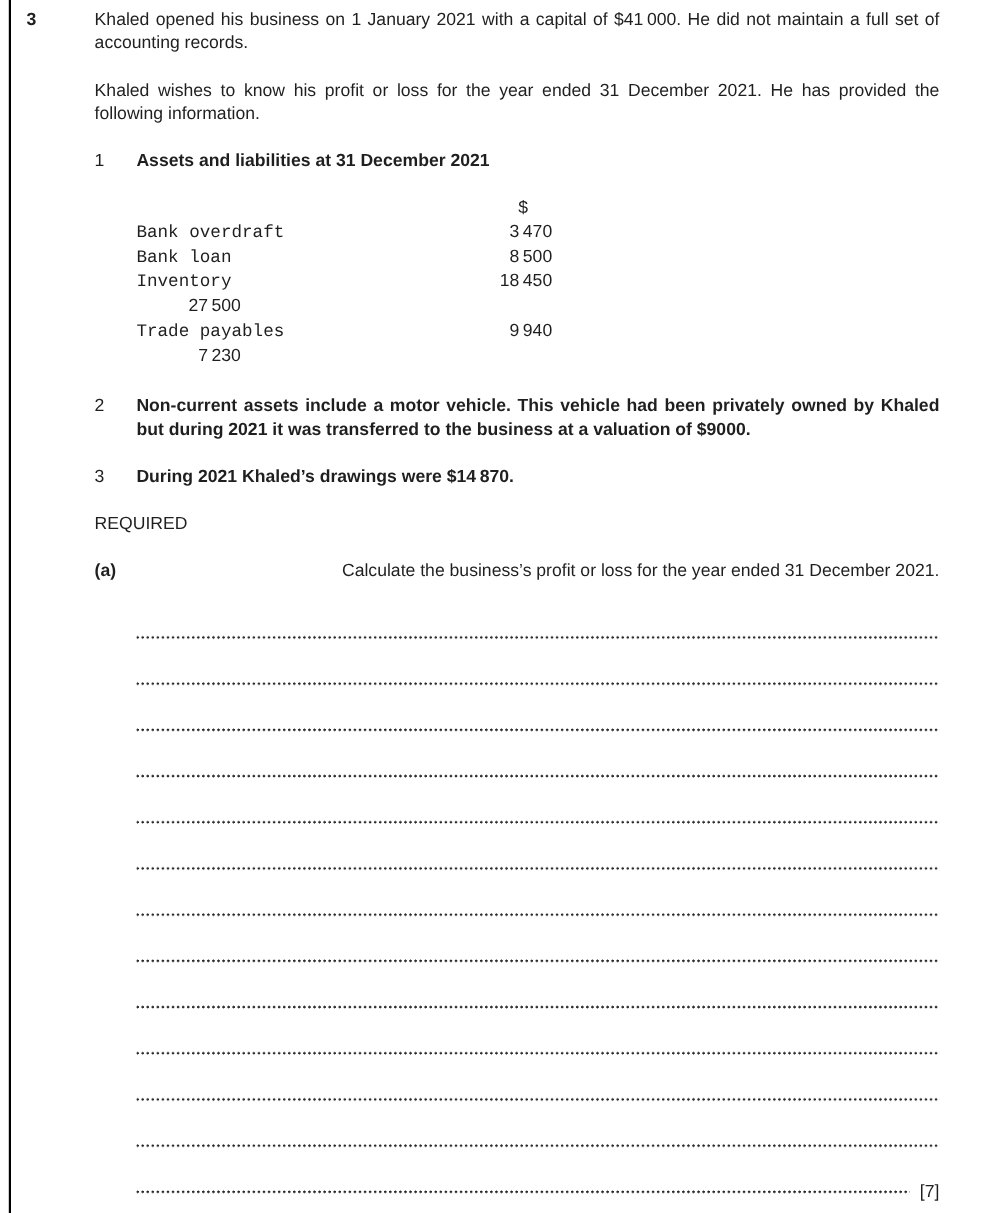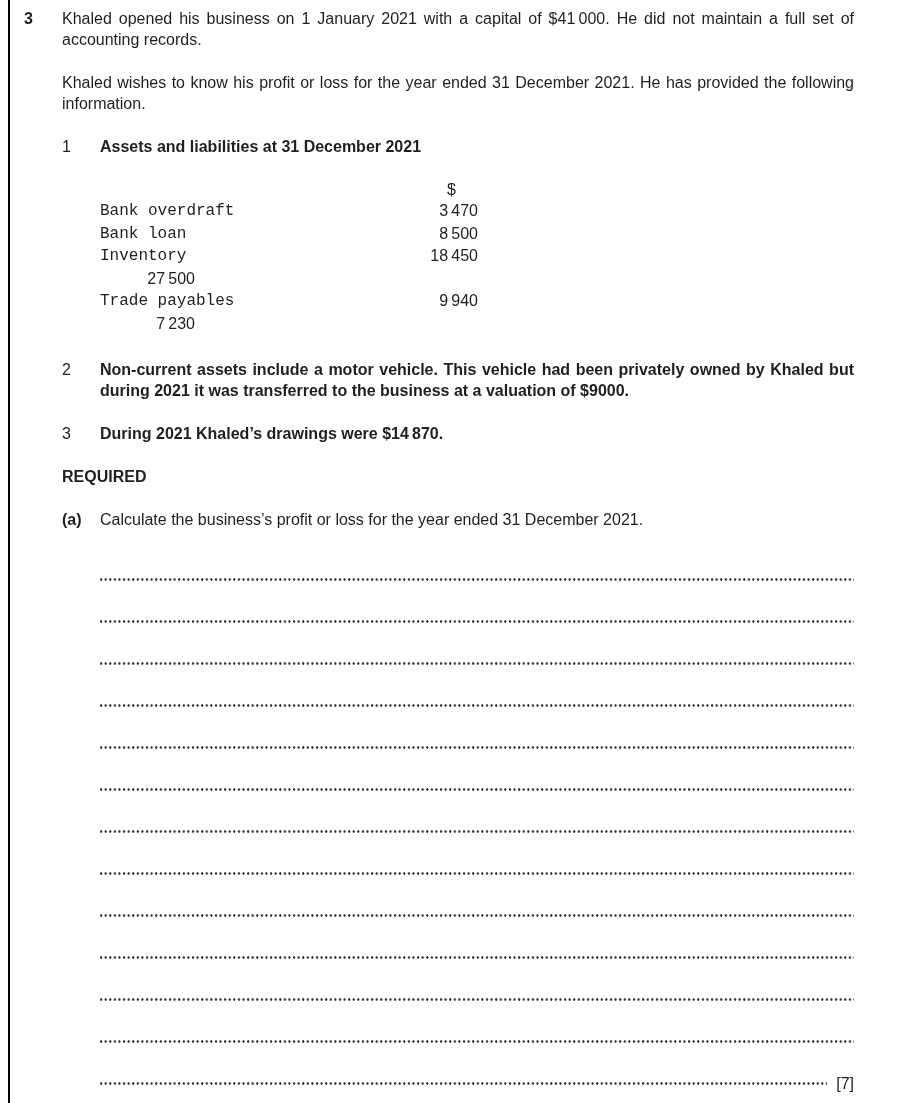--- a/index.html
+++ b/index.html
@@ -25,45 +25,45 @@
     left: 0; top: 0;
     width: 912px; height: 1103px;
     padding: 8px 58px 0 24px;
   }
   .q-row { display: flex; }
   .q-num {
     width: 38px;
     flex: 0 0 38px;
     font-weight: bold;
   }
-  .q-body { flex: 1; }
+  .q-body { flex: 1; margin-left: 24px; }
   .para { text-align: justify; margin-bottom: 22px; }
   .item { display: flex; margin-bottom: 22px; }
   .item-num { width: 38px; flex: 0 0 38px; }
   .item-text { flex: 1; text-align: justify; font-weight: bold; }
   .acct-table {
     margin-left: 38px;
     width: 378px;
     margin-top: 2px;
     margin-bottom: 24px;
   }
   .acct-header-row, .acct-row {
     display: flex;
     line-height: 22.5px;
   }
   .acct-label { flex: 1; font-family: Liberation Mono, monospace; }
   .acct-value {
     flex: 0 0 95px;
     text-align: right;
   }
   .acct-header-row .acct-value { padding-right: 22px; line-height: 21px; }
-  .required { font-weight: bold; margin-bottom: 22px; }
+  .required { font-weight: normal; margin-bottom: 22px; }
   .part { display: flex; margin-bottom: 2px; }
   .part-label { width: 38px; flex: 0 0 38px; font-weight: bold; }
-  .part-text { flex: 1; }
+  .part-text { flex: 1; text-align: right; }
   .answers { margin-left: 38px; margin-top: 16px; }
   .ans-row {
     height: 42px;
     display: flex;
     align-items: flex-end;
   }
   .dotline {
     flex: 1;
     height: 3px;
     margin-bottom: 7px;

